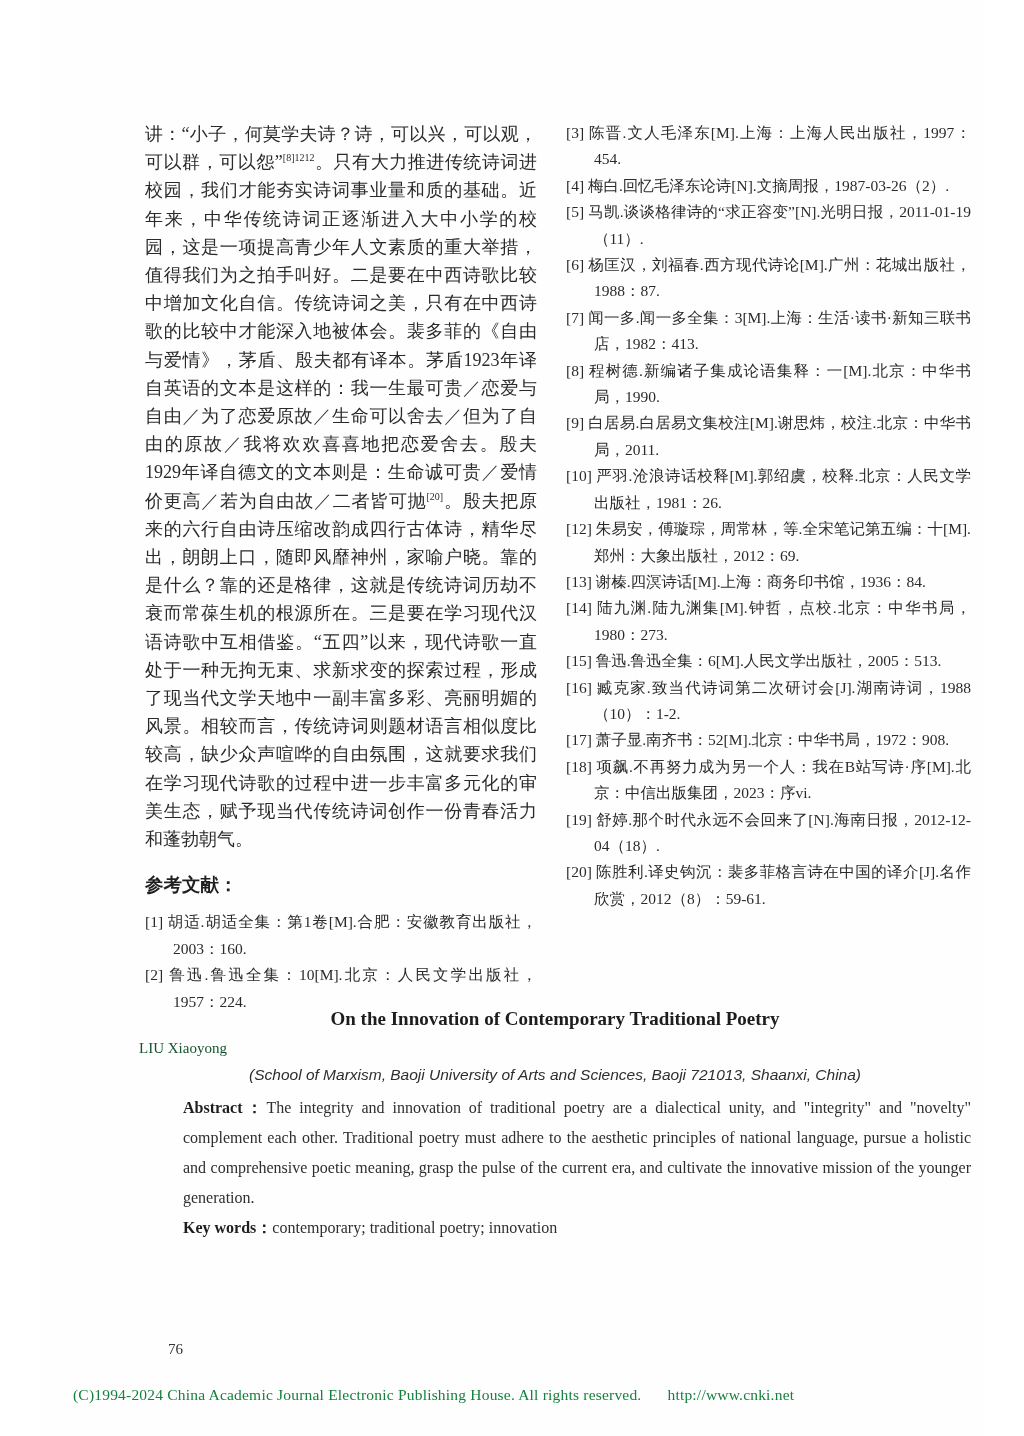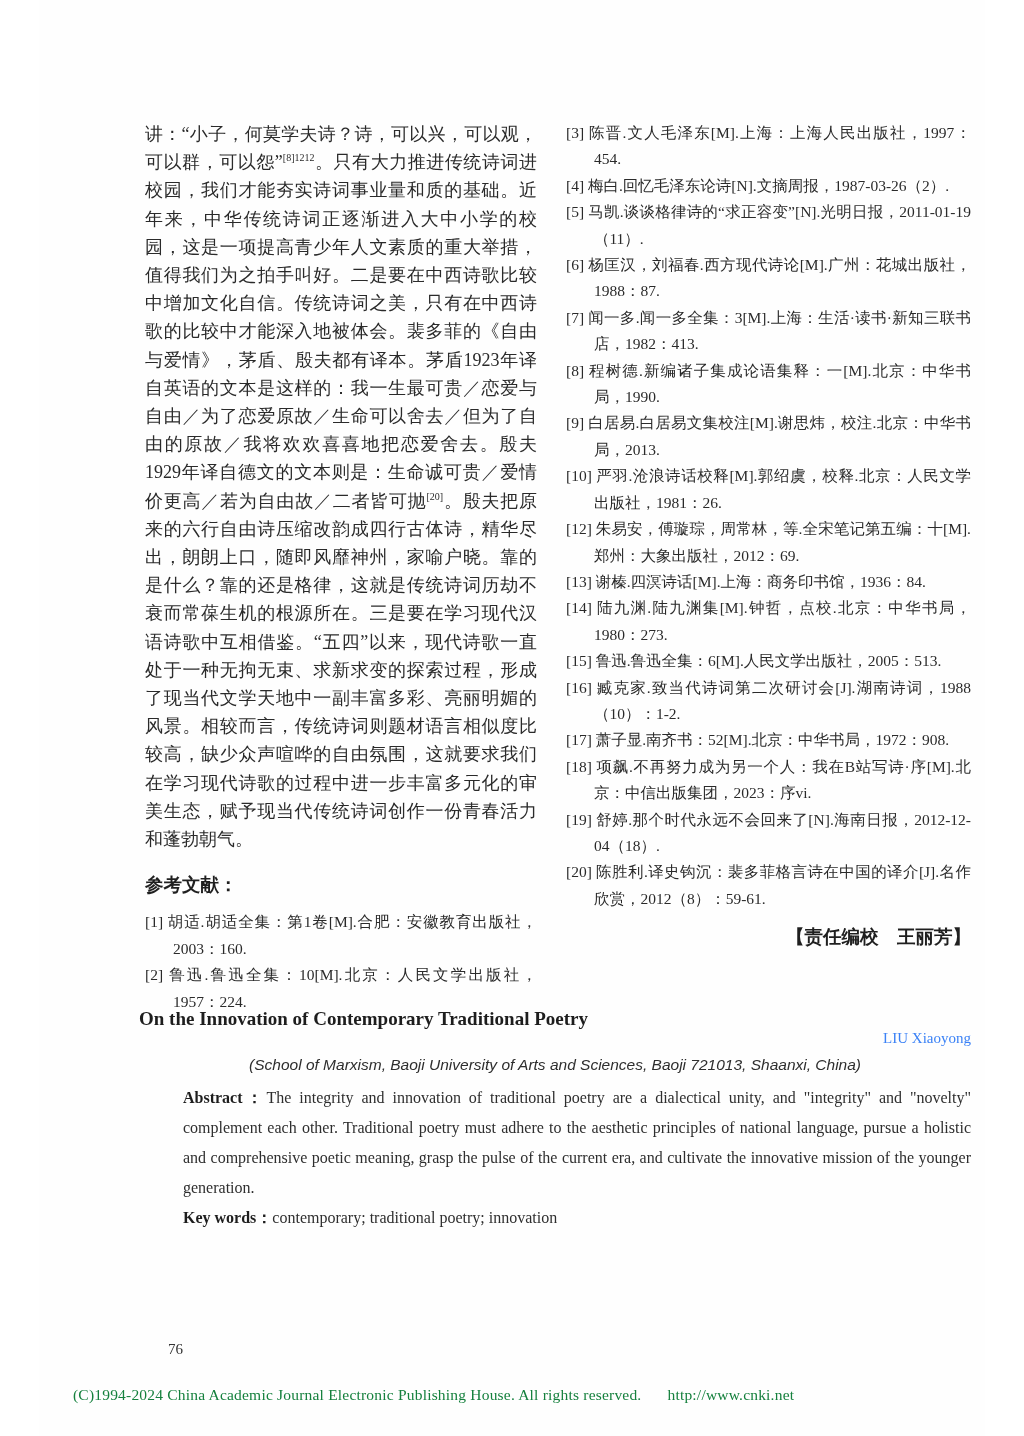--- a/index.html
+++ b/index.html
@@ -63,29 +63,30 @@
     color: #1f1f1f;
   }
 
   .english {
     position: absolute;
     left: 100px;
     top: 1008px;
     width: 832px;
   }
   .en-title {
-    text-align: left;
+    text-align: center;
     font-size: 19px;
     font-weight: bold;
     color: #1d1d1d;
   }
   .en-author {
-    text-align: right;
+    margin-top: 10px;
+    text-align: left;
     font-size: 15px;
-    color: #3b82f6;
+    color: #14532d;
   }
   .en-affil {
     margin-top: 9px;
     text-align: center;
     font-family: "Liberation Sans", "DejaVu Sans", sans-serif;
     font-style: italic;
     font-size: 15.5px;
     color: #2e2e2e;
   }
   .en-abstract, .en-keywords {
@@ -135,33 +136,32 @@
         <div class="ref-item">[2] 鲁迅.鲁迅全集：10[M].北京：人民文学出版社，1957：224.</div>
       </div>
 
       <div class="col-right">
         <div class="ref-item">[3] 陈晋.文人毛泽东[M].上海：上海人民出版社，1997：454.</div>
         <div class="ref-item">[4] 梅白.回忆毛泽东论诗[N].文摘周报，1987-03-26（2）.</div>
         <div class="ref-item">[5] 马凯.谈谈格律诗的“求正容变”[N].光明日报，2011-01-19（11）.</div>
         <div class="ref-item">[6] 杨匡汉，刘福春.西方现代诗论[M].广州：花城出版社，1988：87.</div>
         <div class="ref-item">[7] 闻一多.闻一多全集：3[M].上海：生活·读书·新知三联书店，1982：413.</div>
         <div class="ref-item">[8] 程树德.新编诸子集成论语集释：一[M].北京：中华书局，1990.</div>
-        <div class="ref-item">[9] 白居易.白居易文集校注[M].谢思炜，校注.北京：中华书局，2013.</div>
+        <div class="ref-item">[9] 白居易.白居易文集校注[M].谢思炜，校注.北京：中华书局，2011.</div>
         <div class="ref-item">[10] 严羽.沧浪诗话校释[M].郭绍虞，校释.北京：人民文学出版社，1981：26.</div>
         <div class="ref-item">[12] 朱易安，傅璇琮，周常林，等.全宋笔记第五编：十[M].郑州：大象出版社，2012：69.</div>
         <div class="ref-item">[13] 谢榛.四溟诗话[M].上海：商务印书馆，1936：84.</div>
         <div class="ref-item">[14] 陆九渊.陆九渊集[M].钟哲，点校.北京：中华书局，1980：273.</div>
         <div class="ref-item">[15] 鲁迅.鲁迅全集：6[M].人民文学出版社，2005：513.</div>
         <div class="ref-item">[16] 臧克家.致当代诗词第二次研讨会[J].湖南诗词，1988（10）：1-2.</div>
         <div class="ref-item">[17] 萧子显.南齐书：52[M].北京：中华书局，1972：908.</div>
         <div class="ref-item">[18] 项飙.不再努力成为另一个人：我在B站写诗·序[M].北京：中信出版集团，2023：序vi.</div>
         <div class="ref-item">[19] 舒婷.那个时代永远不会回来了[N].海南日报，2012-12-04（18）.</div>
         <div class="ref-item">[20] 陈胜利.译史钩沉：裴多菲格言诗在中国的译介[J].名作欣赏，2012（8）：59-61.</div>
 
-        <div class="editor-line">【责任编校　王丽芳】</div>
       </div>
 
     </div>
   </div>
 
   <div class="english">
     <h2 class="en-title">On the Innovation of Contemporary Traditional Poetry</h2>
     <div class="en-author">LIU Xiaoyong</div>
     <div class="en-affil">(School of Marxism, Baoji University of Arts and Sciences, Baoji 721013, Shaanxi, China)</div>
     <p class="en-abstract"><span class="en-label">Abstract：</span><span>The integrity and innovation of traditional poetry are a dialectical unity, and "integrity" and "novelty" complement each other. Traditional poetry must adhere to the aesthetic principles of national language, pursue a holistic and comprehensive poetic meaning, grasp the pulse of the current era, and cultivate the innovative mission of the younger generation.</span></p>

